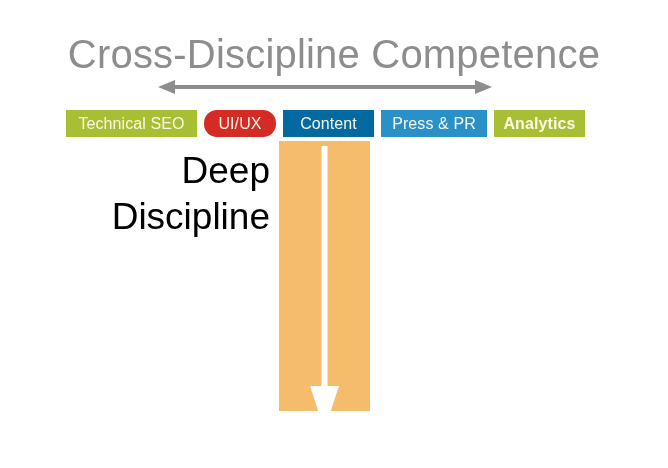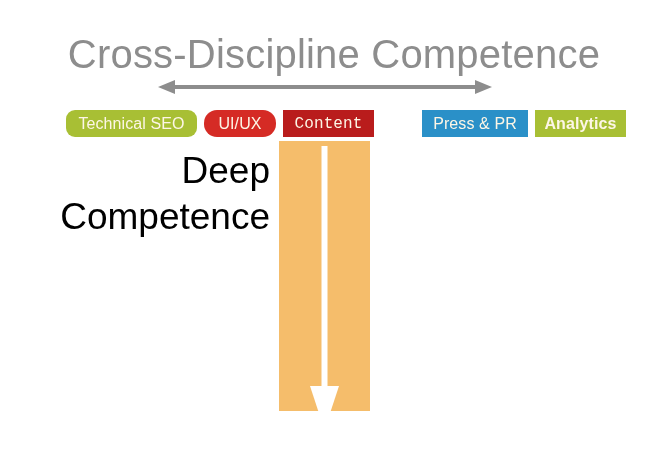--- a/index.html
+++ b/index.html
@@ -62,21 +62,21 @@
     color: #fdf6e6;
     font-size: 16px;
     font-weight: 400;
     letter-spacing: 0.1px;
     white-space: nowrap;
     line-height: 1;
   }
   .chip-technical-seo { flex: 0 0 131px; }
   .chip-ui-ux         { flex: 0 0 72px;  }
   .chip-content       { flex: 0 0 91px;  }
-  .chip-press-pr      { flex: 0 0 106px; margin-left: 41px; }
+  .chip-press-pr      { flex: 0 0 106px; }
   .chip-analytics     { flex: 0 0 91px;  }
 
   
   #depth-text {
     position: absolute;
     left: 60px;
     top: 148px;
     width: 210px;
     text-align: right;
     font-size: 37px;
@@ -112,40 +112,40 @@
 
   <div id="hscale">
     <svg width="334" height="22" viewBox="0 0 334 22" xmlns="http://www.w3.org/2000/svg">
       <line x1="14" y1="11" x2="320" y2="11" stroke="#8d8d8d" stroke-width="4"></line>
       <polygon points="0,11 17,4 17,18" fill="#8d8d8d"></polygon>
       <polygon points="334,11 317,4 317,18" fill="#8d8d8d"></polygon>
     </svg>
   </div>
 
   <div id="label-row">
-    <div class="cat-chip chip-technical-seo" style="background: rgb(168, 191, 52); color: rgb(253, 246, 230); border-radius: 9px;">
+    <div class="cat-chip chip-technical-seo" style="background: rgb(168, 191, 52); color: rgb(253, 246, 230);">
       <span>Technical SEO</span>
     </div>
     <div class="cat-chip chip-ui-ux" style="background: rgb(213, 43, 37); color: rgb(253, 246, 230); border-radius: 13px;">
       <span>UI/UX</span>
     </div>
-    <div class="cat-chip chip-content" style="background: #b91c1c; color: rgb(253, 246, 230); font-family: Liberation Mono, monospace;">
+    <div class="cat-chip chip-content" style="background: #0369a1; color: rgb(253, 246, 230);">
       <span>Content</span>
     </div>
     <div class="cat-chip chip-press-pr" style="background: rgb(42, 144, 200); color: rgb(253, 246, 230);">
       <span>Press &amp; PR</span>
     </div>
     <div class="cat-chip chip-analytics" style="background: rgb(168, 191, 52); color: rgb(253, 246, 230); font-weight: bold;">
       <span>Analytics</span>
     </div>
   </div>
 
   <div id="depth-text" style="color: #000000;">
     <div>Deep</div>
-    <div>Competence</div>
+    <div>Discipline</div>
   </div>
 
   <div id="depth-column" style="background: rgb(245, 189, 107);"></div>
 
   <div id="depth-arrow">
     <svg width="91" height="288" viewBox="0 0 91 288" xmlns="http://www.w3.org/2000/svg">
       <line x1="45.5" y1="0" x2="45.5" y2="248" stroke="#ffffff" stroke-width="6" stroke-linecap="round"></line>
       <polygon points="45.5,284 31,240 60,240" fill="#ffffff"></polygon>
     </svg>
   </div>

